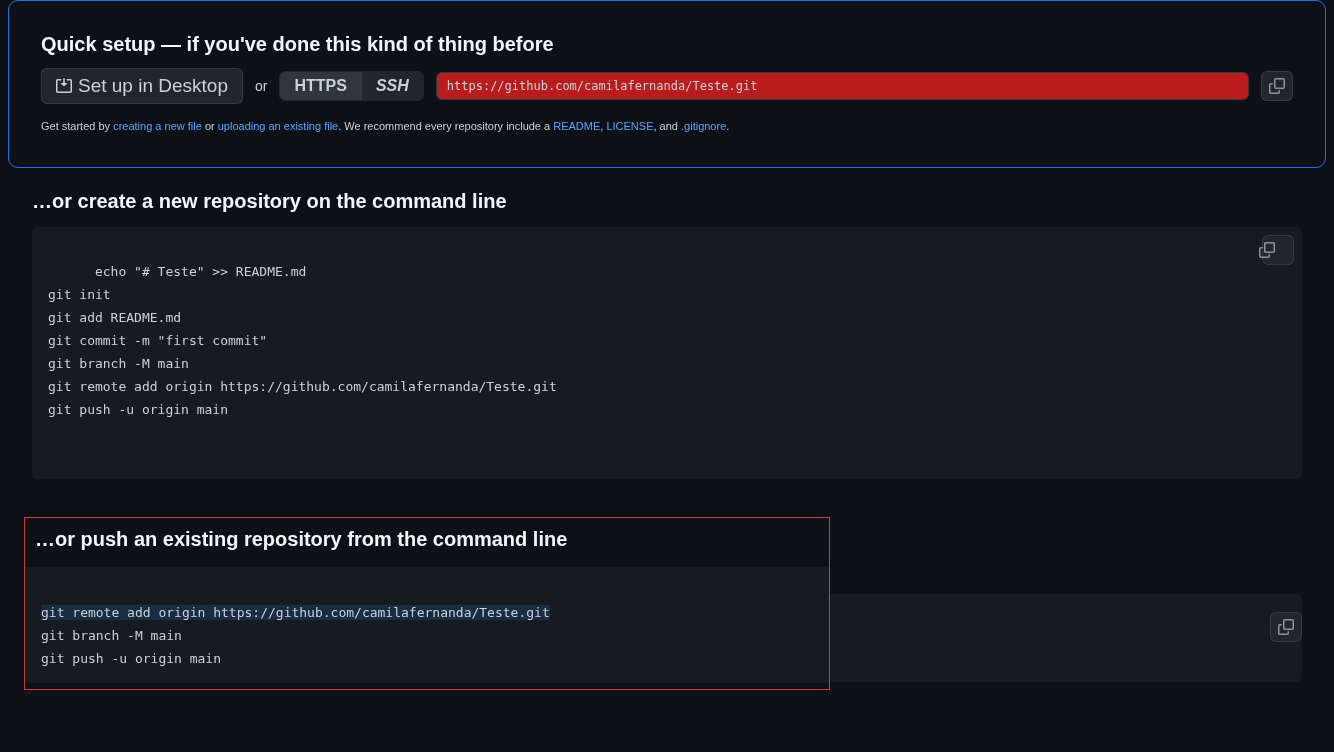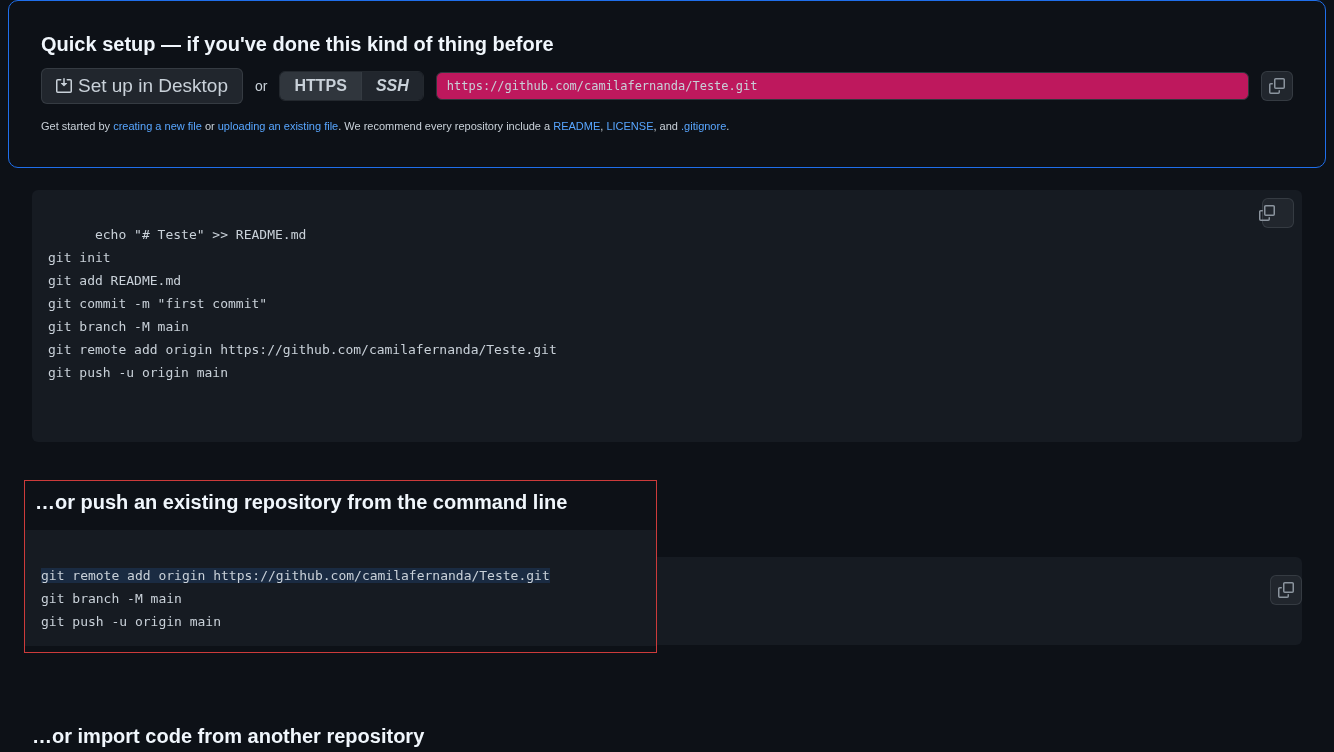--- a/index.html
+++ b/index.html
@@ -58,21 +58,21 @@
     font-weight: 600;
     color: #c9d1d9;
     background: #21262d;
     cursor: pointer;
     border: none;
   }
   .seg.active { background: #30363d; }
   .seg + .seg { border-left: 1px solid rgba(240,246,252,0.1); font-style: italic; }
   .url-input {
     flex: 1;
-    background: #be185d;
+    background: #b91c1c;
     border: 1px solid #30363d;
     color: #c9d1d9;
     font-family: ui-monospace, SFMono-Regular, "SF Mono", Menlo, Consolas, monospace;
     font-size: 12px;
     padding: 6px 10px;
     border-radius: 6px;
   }
   .copy-btn {
     background: #21262d;
     border: 1px solid rgba(240,246,252,0.1);
@@ -156,41 +156,42 @@
         </span>
       </button>
     </div>
 
     <p class="start-text">
       <span>Get started by </span><a class="link">creating a new file</a><span> or </span><a class="link">uploading an existing file</a><span>. We recommend every repository include a </span><a class="link">README</a><span>, </span><a class="link">LICENSE</a><span>, and </span><a class="link">.gitignore</a><span>.</span>
     </p>
   </div>
 
   <div class="section">
+    <h2>…or create a new repository on the command line</h2>
     <div class="codeblock">
       <span>echo "# Teste" &gt;&gt; README.md
 git init
 git add README.md
 git commit -m "first commit"
 git branch -M main
 git remote add origin https://github.com/camilafernanda/Teste.git
 git push -u origin main</span>
       <button class="copy-btn">
         <span>
           <svg width="16" height="16" viewBox="0 0 16 16" fill="currentColor">
             <path d="M0 6.75C0 5.784.784 5 1.75 5h1.5a.75.75 0 010 1.5h-1.5a.25.25 0 00-.25.25v7.5c0 .138.112.25.25.25h7.5a.25.25 0 00.25-.25v-1.5a.75.75 0 011.5 0v1.5A1.75 1.75 0 019.25 16h-7.5A1.75 1.75 0 010 14.25v-7.5z"></path>
             <path d="M5 1.75C5 .784 5.784 0 6.75 0h7.5C15.216 0 16 .784 16 1.75v7.5A1.75 1.75 0 0114.25 11h-7.5A1.75 1.75 0 015 9.25v-7.5zm1.75-.25a.25.25 0 00-.25.25v7.5c0 .138.112.25.25.25h7.5a.25.25 0 00.25-.25v-7.5a.25.25 0 00-.25-.25h-7.5z"></path>
           </svg>
         </span>
       </button>
     </div>
   </div>
 
   <div class="section" style="padding-top:14px; padding-left:16px; padding-right:24px;">
-    <div class="highlight-box" style="width:633px;">
+    <div class="highlight-box" style="width:806px;">
       <h2 style="padding:10px 10px 2px 10px;">…or push an existing repository from the command line</h2>
       <div class="codeblock" style="margin:0;">
 <span class="sel">git remote add origin https://github.com/camilafernanda/Teste.git</span>
 <span>git branch -M main</span>
 <span>git push -u origin main</span></div>
     </div>
 
     <div style="position:relative; height:0;">
       <button class="copy-btn" style="position:absolute; right:0; top:-78px;">
         <span>

